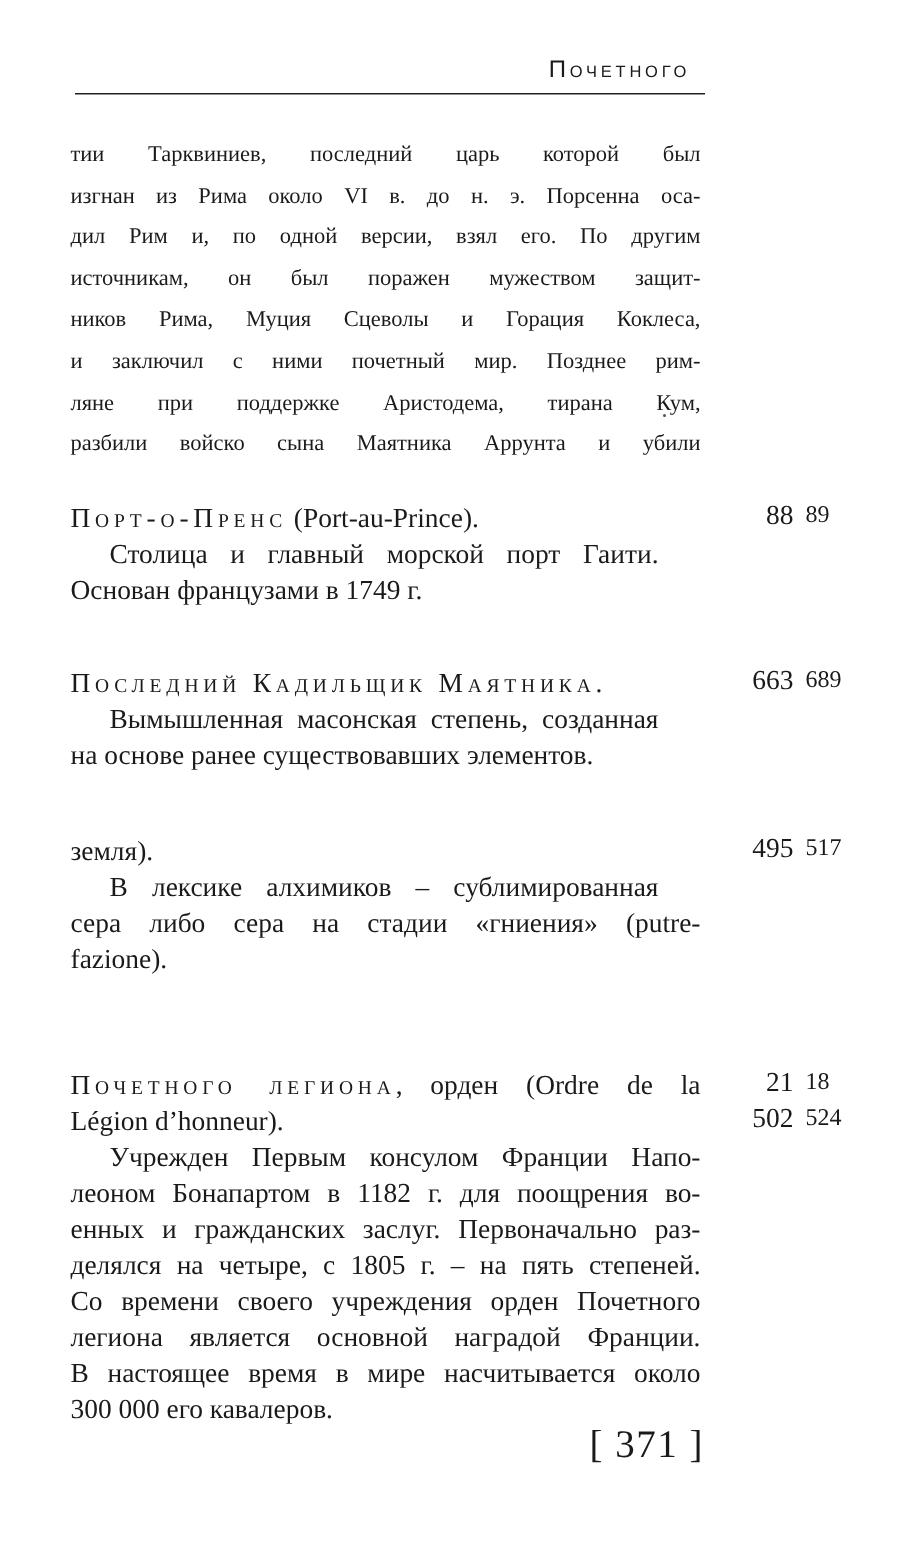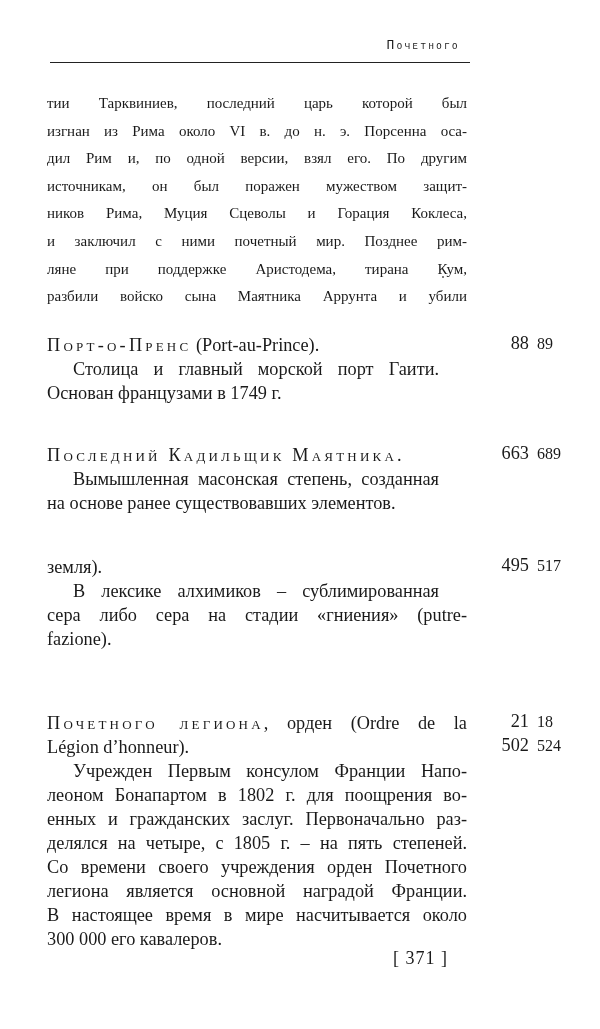--- a/index.html
+++ b/index.html
@@ -20,22 +20,22 @@
       left: 50px;
       top: 36px;
       width: 420px;
       height: 26px;
       border-bottom: 1.5px solid #222;
     }
     .running-head-text {
       position: absolute;
       right: 10px;
       top: 2px;
-      font-family: Liberation Mono, monospace;
-      font-size: 13px;
+      font-family: Liberation Sans, sans-serif;
+      font-size: 16px;
       letter-spacing: 2.5px;
       font-variant: small-caps;
     }
     .page {
       position: absolute;
       left: 47px;
       top: 90px;
       width: 420px;
       font-family: "Liberation Serif", serif;
       font-size: 15px;
@@ -86,21 +86,21 @@
       position: absolute;
       left: 48px;
       font-size: 16px;
       top: 2px;
     }
     .folio {
       position: absolute;
       left: 393px;
       top: 948px;
       font-family: "Liberation Serif", serif;
-      font-size: 18px;
+      font-size: 26px;
       letter-spacing: 1px;
     }
     .dot {
       position: absolute;
       left: 442px;
       top: 276px;
       width: 2px;
       height: 2px;
       background: #555;
       border-radius: 1px;
@@ -159,21 +159,21 @@
   <div class="ref-row">
     <span class="ref-a">495</span>
     <span class="ref-b">517</span>
   </div>
 </div>
 
 <div class="entry" style="top:711px;">
   <span class="line"><span class="headword">Почетного легиона</span><span>, орден (Ordre de la</span></span>
   <span class="line last">Légion d’honneur).</span>
   <span class="line indent" style="width:394px;">Учрежден Первым консулом Франции Напо-</span>
-  <span class="line">леоном Бонапартом в 1802 г. для поощрения во-</span>
+  <span class="line">леоном Бонапартом в 1182 г. для поощрения во-</span>
   <span class="line">енных и гражданских заслуг. Первоначально раз-</span>
   <span class="line">делялся на четыре, с 1805 г. – на пять степеней.</span>
   <span class="line">Со времени своего учреждения орден Почетного</span>
   <span class="line">легиона является основной наградой Франции.</span>
   <span class="line">В настоящее время в мире насчитывается около</span>
   <span class="line last">300 000 его кавалеров.</span>
 </div>
 <div class="refs" style="top:711px;">
   <div class="ref-row">
     <span class="ref-a">21</span>

